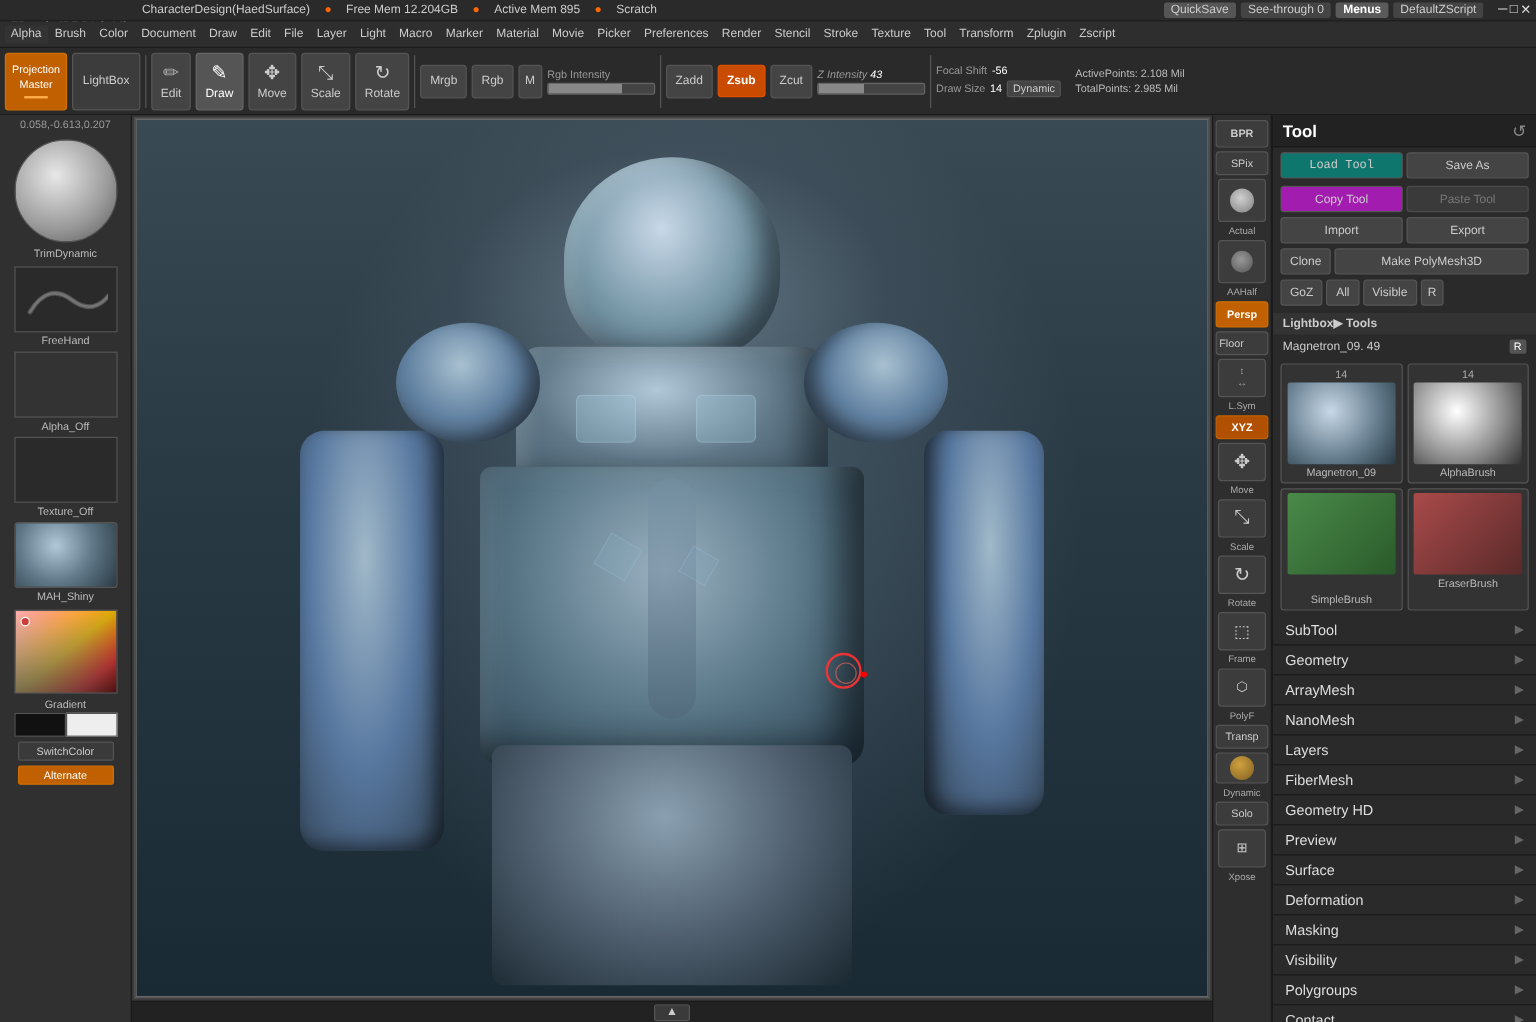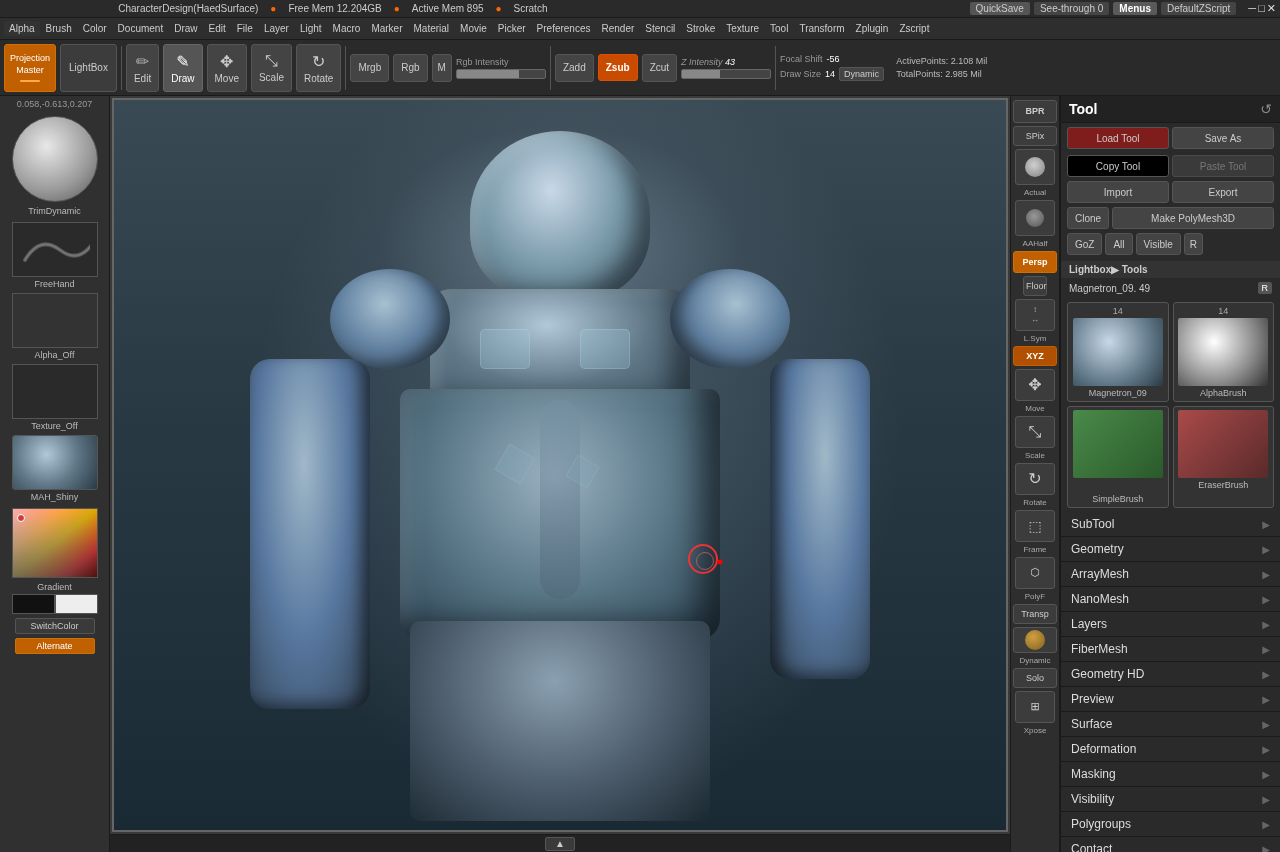--- a/index.html
+++ b/index.html
@@ -362,21 +362,21 @@
 
     <div style="width:40px;height:36px;background:#3c3c3c;border:1px solid #555;border-radius:3px;display:flex;align-items:center;justify-content:center;cursor:pointer;">
       <div style="width:18px;height:18px;background:radial-gradient(circle at 45% 40%,#c0c0c0,#606060);border-radius:50%;opacity:0.7;"></div>
     </div>
     <div style="color:#aaa;font-size:8px;text-align:center;width:44px;">AAHalf</div>
 
     <div style="width:44px;background:#c06000;border:1px solid #d07000;border-radius:3px;color:#fff;font-size:9px;text-align:center;padding:5px 2px;cursor:pointer;font-weight:bold;">
       <span>Persp</span>
     </div>
 
-    <div style="width:24px;background:#3c3c3c;border:1px solid #555;border-radius:3px;color:#ccc;font-size:9px;text-align:left;padding:4px 2px;cursor:pointer;">
+    <div style="width:44px;background:#3c3c3c;border:1px solid #555;border-radius:3px;color:#ccc;font-size:9px;text-align:left;padding:4px 2px;cursor:pointer;">
       <span>Floor</span>
     </div>
 
     <div style="width:40px;height:32px;background:#3c3c3c;border:1px solid #555;border-radius:3px;display:flex;align-items:center;justify-content:center;cursor:pointer;">
       <div style="font-size:8px;color:#aaa;line-height:1.2;text-align:center;">↕<br>↔</div>
     </div>
     <div style="color:#aaa;font-size:8px;text-align:center;width:44px;">L.Sym</div>
 
     <div style="width:44px;background:#b05000;border:1px solid #c06000;border-radius:3px;color:#fff;font-size:9px;text-align:center;padding:4px 2px;cursor:pointer;font-weight:bold;">
       <span>XYZ</span>
@@ -427,26 +427,26 @@
   </div>
 
   <div class="tool-panel">
 
     <div style="display:flex;align-items:center;justify-content:space-between;padding:5px 8px;background:#222;border-bottom:1px solid #1a1a1a;">
       <div style="color:#fff;font-size:14px;font-weight:bold;">Tool</div>
       <div style="color:#888;font-size:14px;cursor:pointer;">↺</div>
     </div>
 
     <div style="display:flex;gap:3px;padding:4px 6px;">
-      <button style="background:#7f1d1d;border:1px solid #555;border-radius:3px;color:#ccc;font-size:10px;padding:2px 7px;cursor:pointer;height:22px;flex:1;">Load Tool</button>
+      <button style="background:#0f766e;border:1px solid #555;border-radius:3px;color:#ccc;font-size:10px;padding:2px 7px;cursor:pointer;height:22px;flex:1;font-family:Liberation Mono, monospace;">Load Tool</button>
       <button style="background:#444;border:1px solid #555;border-radius:3px;color:#ccc;font-size:10px;padding:2px 7px;cursor:pointer;height:22px;flex:1;">Save As</button>
     </div>
 
     <div style="display:flex;gap:3px;padding:2px 6px;">
-      <button style="background:#000000;border:1px solid #555;border-radius:3px;color:#ccc;font-size:10px;padding:2px 7px;cursor:pointer;height:22px;flex:1;">Copy Tool</button>
+      <button style="background:#a21caf;border:1px solid #555;border-radius:3px;color:#ccc;font-size:10px;padding:2px 7px;cursor:pointer;height:22px;flex:1;">Copy Tool</button>
       <button style="background:#3a3a3a;border:1px solid #4a4a4a;border-radius:3px;color:#777;font-size:10px;padding:2px 7px;cursor:pointer;height:22px;flex:1;">Paste Tool</button>
     </div>
 
     <div style="display:flex;gap:3px;padding:2px 6px;">
       <button style="background:#444;border:1px solid #555;border-radius:3px;color:#ccc;font-size:10px;padding:2px 7px;cursor:pointer;height:22px;flex:1;">Import</button>
       <button style="background:#444;border:1px solid #555;border-radius:3px;color:#ccc;font-size:10px;padding:2px 7px;cursor:pointer;height:22px;flex:1;">Export</button>
     </div>
 
     <div style="display:flex;gap:3px;padding:2px 6px;flex-wrap:wrap;">
       <button style="background:#444;border:1px solid #555;border-radius:3px;color:#ccc;font-size:10px;padding:2px 7px;cursor:pointer;height:22px;">Clone</button>

